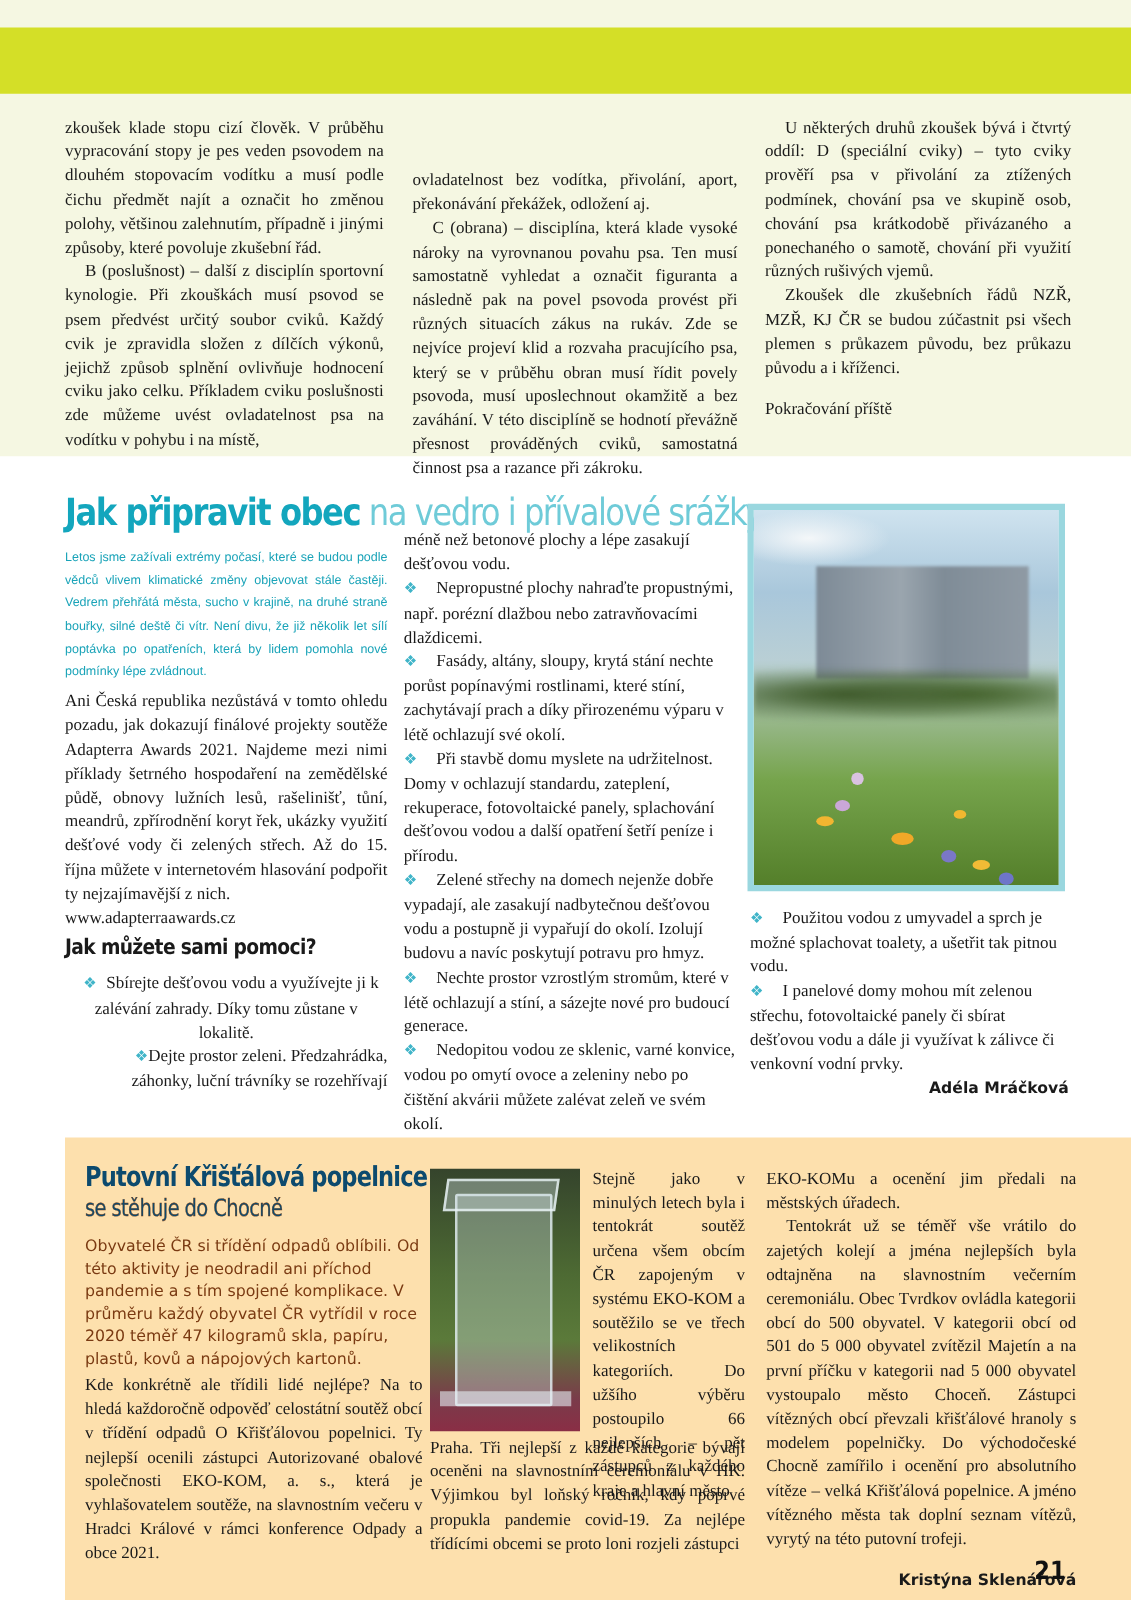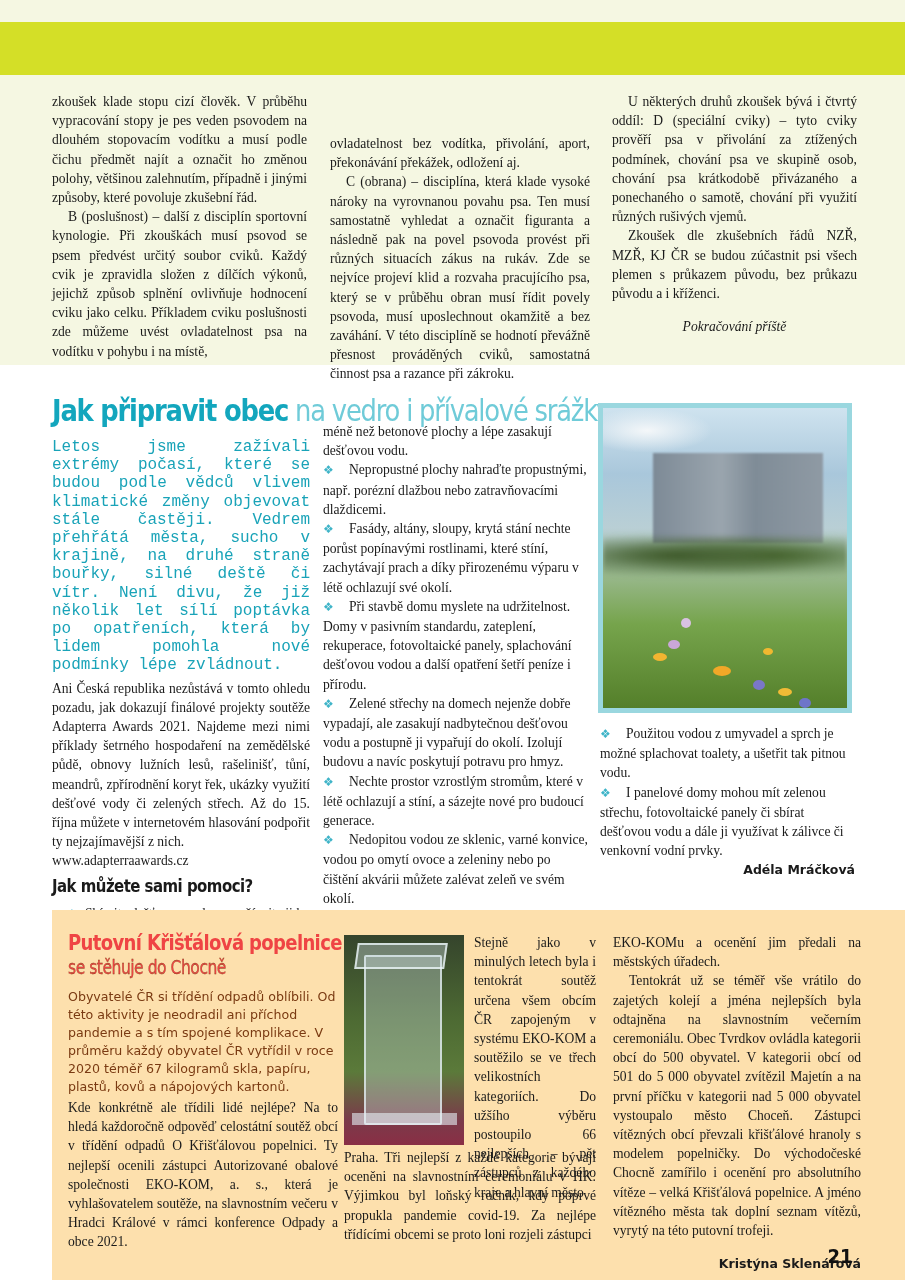--- a/index.html
+++ b/index.html
@@ -5,51 +5,51 @@
   * { box-sizing: border-box; margin: 0; padding: 0; }
   html, body { width: 905px; height: 1280px; overflow: hidden; background: #ffffff; }
   body { position: relative; font-family: "Liberation Serif", "DejaVu Serif", serif; color: #1a1a1a; }
 
   .top-band { position: absolute; left: 0; top: 0; width: 905px; height: 365px; background: #f5f7e2; }
   .lime-bar { position: absolute; left: 0; top: 22px; width: 905px; height: 53px; background: #d4df27; }
 
   .col { position: absolute; font-size: 13.6px; line-height: 19.2px; text-align: justify; hyphens: manual; }
   .col p { margin: 0; }
   .col p.ind { text-indent: 16px; }
-  .col p.right { text-align: center; font-style: italic; margin-top: 14px; }
+  .col p.right { text-align: left; margin-top: 14px; }
 
   .tc1 { left: 52px; top: 92px; width: 255px; }
   .tc2 { left: 330px; top: 92px; width: 260px; margin-top: 42px; }
   .tc3 { left: 612px; top: 92px; width: 245px; }
 
   
   .a2-title { position: absolute; left: 52px; top: 393px; font-family: "DejaVu Sans", sans-serif; font-size: 30px; font-weight: bold; letter-spacing: -1.4px; transform: scaleX(0.86); transform-origin: left top; white-space: nowrap; }
   .a2-title .t1 { color: #13a6bd; }
   .a2-title .t2 { color: #6fcbd8; font-weight: normal; }
 
-  .lead { font-family: Liberation Mono, monospace; color: #19a3b8; font-size: 16px; line-height: 18.2px; text-align: justify; }
+  .lead { font-family: Liberation Sans, sans-serif; color: #19a3b8; font-size: 10px; line-height: 18.2px; text-align: justify; }
   .a2c1 { left: 52px; top: 438px; width: 258px; }
   .a2c2 { left: 323px; top: 422px; width: 265px; text-align: left; }
   .a2c3 { left: 600px; top: 724px; width: 255px; text-align: left; }
 
   .url { font-weight: normal; margin-top: 2px; }
   .subhead { font-family: "DejaVu Sans", sans-serif; font-size: 17px; font-weight: bold; letter-spacing: -0.6px; transform: scaleX(0.88); transform-origin: left; margin: 6px 0 8px 0; white-space: nowrap; }
   .bullet-icon { display: inline-block; width: 26px; color: #3fb4c8; font-size: 12px; }
   .author { font-family: "DejaVu Sans", sans-serif; font-weight: bold; font-size: 12.5px; text-align: right; margin-top: 26px; }
 
   .photo1 { position: absolute; left: 598px; top: 403px; width: 254px; height: 310px; border: 5px solid #9ad7df; overflow: hidden;
     background: linear-gradient(180deg, #cfe3ef 0%, #a9c7db 22%, #b9cfd5 40%, #9ab98f 55%, #76a44c 72%, #547f2a 100%); }
   .photo1 .cloud { position: absolute; left: 0; top: 0; width: 110px; height: 45px; background: radial-gradient(ellipse at 40% 50%, #f4f7f9 0%, rgba(244,247,249,0) 70%); }
   .photo1 .bldg { position: absolute; left: 50px; top: 45px; width: 170px; height: 90px; background: linear-gradient(90deg, #7d8a96, #9aa5ae 40%, #7f8c97 60%, #8f9aa4); filter: blur(1.2px); }
   .photo1 .trees { position: absolute; left: 0; top: 125px; width: 244px; height: 45px; background: radial-gradient(ellipse at 30% 50%, #3f5a2b 0%, rgba(63,90,43,0) 70%), radial-gradient(ellipse at 70% 50%, #4a6a30 0%, rgba(74,106,48,0) 70%); filter: blur(2px); }
   .photo1 .flower { position: absolute; border-radius: 50%; }
 
   
   .orange-box { position: absolute; left: 52px; top: 910px; width: 853px; height: 370px; background: #fde0ad; }
-  .a3-title { position: absolute; left: 68px; top: 930px; font-family: "DejaVu Sans", sans-serif; color: #ef4444; font-weight: bold; }
+  .a3-title { position: absolute; left: 68px; top: 930px; font-family: "DejaVu Sans", sans-serif; color: #0c4a6e; font-weight: bold; }
   .a3-title .l1 { font-size: 22px; letter-spacing: -0.8px; display: block; transform: scaleX(0.82); transform-origin: left; white-space: nowrap; }
   .a3-title .l2 { font-size: 19px; font-weight: normal; letter-spacing: -0.6px; display: block; transform: scaleX(0.82); transform-origin: left; white-space: nowrap; margin-top: 1px; -webkit-text-stroke: 0.3px #7a3a12; }
   .a3-lead { position: absolute; left: 68px; top: 988px; width: 270px; font-family: "DejaVu Sans", sans-serif; color: #7a3a12; font-size: 12.6px; line-height: 18px; }
   .a3c1 { left: 68px; top: 1098px; width: 270px; }
   .a3c2 { left: 474px; top: 933px; width: 122px; }
   .a3c2b { left: 344px; top: 1148px; width: 252px; }
   .a3c3 { left: 613px; top: 933px; width: 248px; }
 
   .photo2 { position: absolute; left: 344px; top: 935px; width: 120px; height: 210px; overflow: hidden;
     background: linear-gradient(180deg, #35442c 0%, #4d6a33 40%, #5b7a3a 65%, #7a3b4a 88%, #8a2e45 100%); }
@@ -89,21 +89,21 @@
   <p class="url">www.adapterraawards.cz</p>
   <h2 class="subhead">Jak můžete sami pomoci?</h2>
   <p style="text-align:center"><span class="bullet-icon">❖</span><span>Sbírejte dešťovou vodu a využívejte ji k zalévání zahrady. Díky tomu zůstane v lokalitě.</span></p>
   <p style="text-align:right"><span class="bullet-icon">❖</span><span>Dejte prostor zeleni. Předzahrádka, záhonky, luční trávníky se rozehřívají</span></p>
 </div>
 
 <div class="col a2c2">
   <p>méně než betonové plochy a lépe zasakují dešťovou vodu.</p>
   <p><span class="bullet-icon">❖</span><span>Nepropustné plochy nahraďte propustnými, např. porézní dlažbou nebo zatravňovacími dlaždicemi.</span></p>
   <p><span class="bullet-icon">❖</span><span>Fasády, altány, sloupy, krytá stání nechte porůst popínavými rostlinami, které stíní, zachytávají prach a díky přirozenému výparu v létě ochlazují své okolí.</span></p>
-  <p><span class="bullet-icon">❖</span><span>Při stavbě domu myslete na udržitelnost. Domy v pasivním standardu, zateplení, rekuperace, fotovoltaické panely, splachování dešťovou vodou a další opatření šetří peníze i přírodu.</span></p>
+  <p><span class="bullet-icon">❖</span><span>Při stavbě domu myslete na udržitelnost. Domy v ochlazují standardu, zateplení, rekuperace, fotovoltaické panely, splachování dešťovou vodou a další opatření šetří peníze i přírodu.</span></p>
   <p><span class="bullet-icon">❖</span><span>Zelené střechy na domech nejenže dobře vypadají, ale zasakují nadbytečnou dešťovou vodu a postupně ji vypařují do okolí. Izolují budovu a navíc poskytují potravu pro hmyz.</span></p>
   <p><span class="bullet-icon">❖</span><span>Nechte prostor vzrostlým stromům, které v létě ochlazují a stíní, a sázejte nové pro budoucí generace.</span></p>
   <p><span class="bullet-icon">❖</span><span>Nedopitou vodou ze sklenic, varné konvice, vodou po omytí ovoce a zeleniny nebo po čištění akvárii můžete zalévat zeleň ve svém okolí.</span></p>
 </div>
 
 <div class="photo1" title="panelové domy za loukou s květinami">
   <div class="cloud"></div>
   <div class="bldg"></div>
   <div class="trees"></div>
   <div class="flower" style="left:50px;top:245px;width:14px;height:8px;background:#f2b531"></div>
@@ -122,21 +122,21 @@
   <p class="author">Adéla Mráčková</p>
 </div>
 
 <div class="orange-box"></div>
 
 <h1 class="a3-title">
   <span class="l1">Putovní Křišťálová popelnice</span>
   <span class="l2">se stěhuje do Chocně</span>
 </h1>
 
-<p class="a3-lead">Obyvatelé ČR si třídění odpadů oblíbili. Od této aktivity je neodradil ani příchod pandemie a s tím spojené komplikace. V průměru každý obyvatel ČR vytřídil v roce 2020 téměř 67 kilogramů skla, papíru, plastů, kovů a nápojových kartonů.</p>
+<p class="a3-lead">Obyvatelé ČR si třídění odpadů oblíbili. Od této aktivity je neodradil ani příchod pandemie a s tím spojené komplikace. V průměru každý obyvatel ČR vytřídil v roce 2020 téměř 47 kilogramů skla, papíru, plastů, kovů a nápojových kartonů.</p>
 
 <div class="col a3c1">
   <p>Kde konkrétně ale třídili lidé nejlépe? Na to hledá každoročně odpověď celostátní soutěž obcí v třídění odpadů O Křišťálovou popelnici. Ty nejlepší ocenili zástupci Autorizované obalové společnosti EKO-KOM, a. s., která je vyhlašovatelem soutěže, na slavnostním večeru v Hradci Králové v rámci konference Odpady a obce 2021.</p>
 </div>
 
 <div class="photo2" title="skleněná trofej Křišťálová popelnice">
   <div class="bin"></div>
   <div class="lid"></div>
   <div class="base"></div>
 </div>

